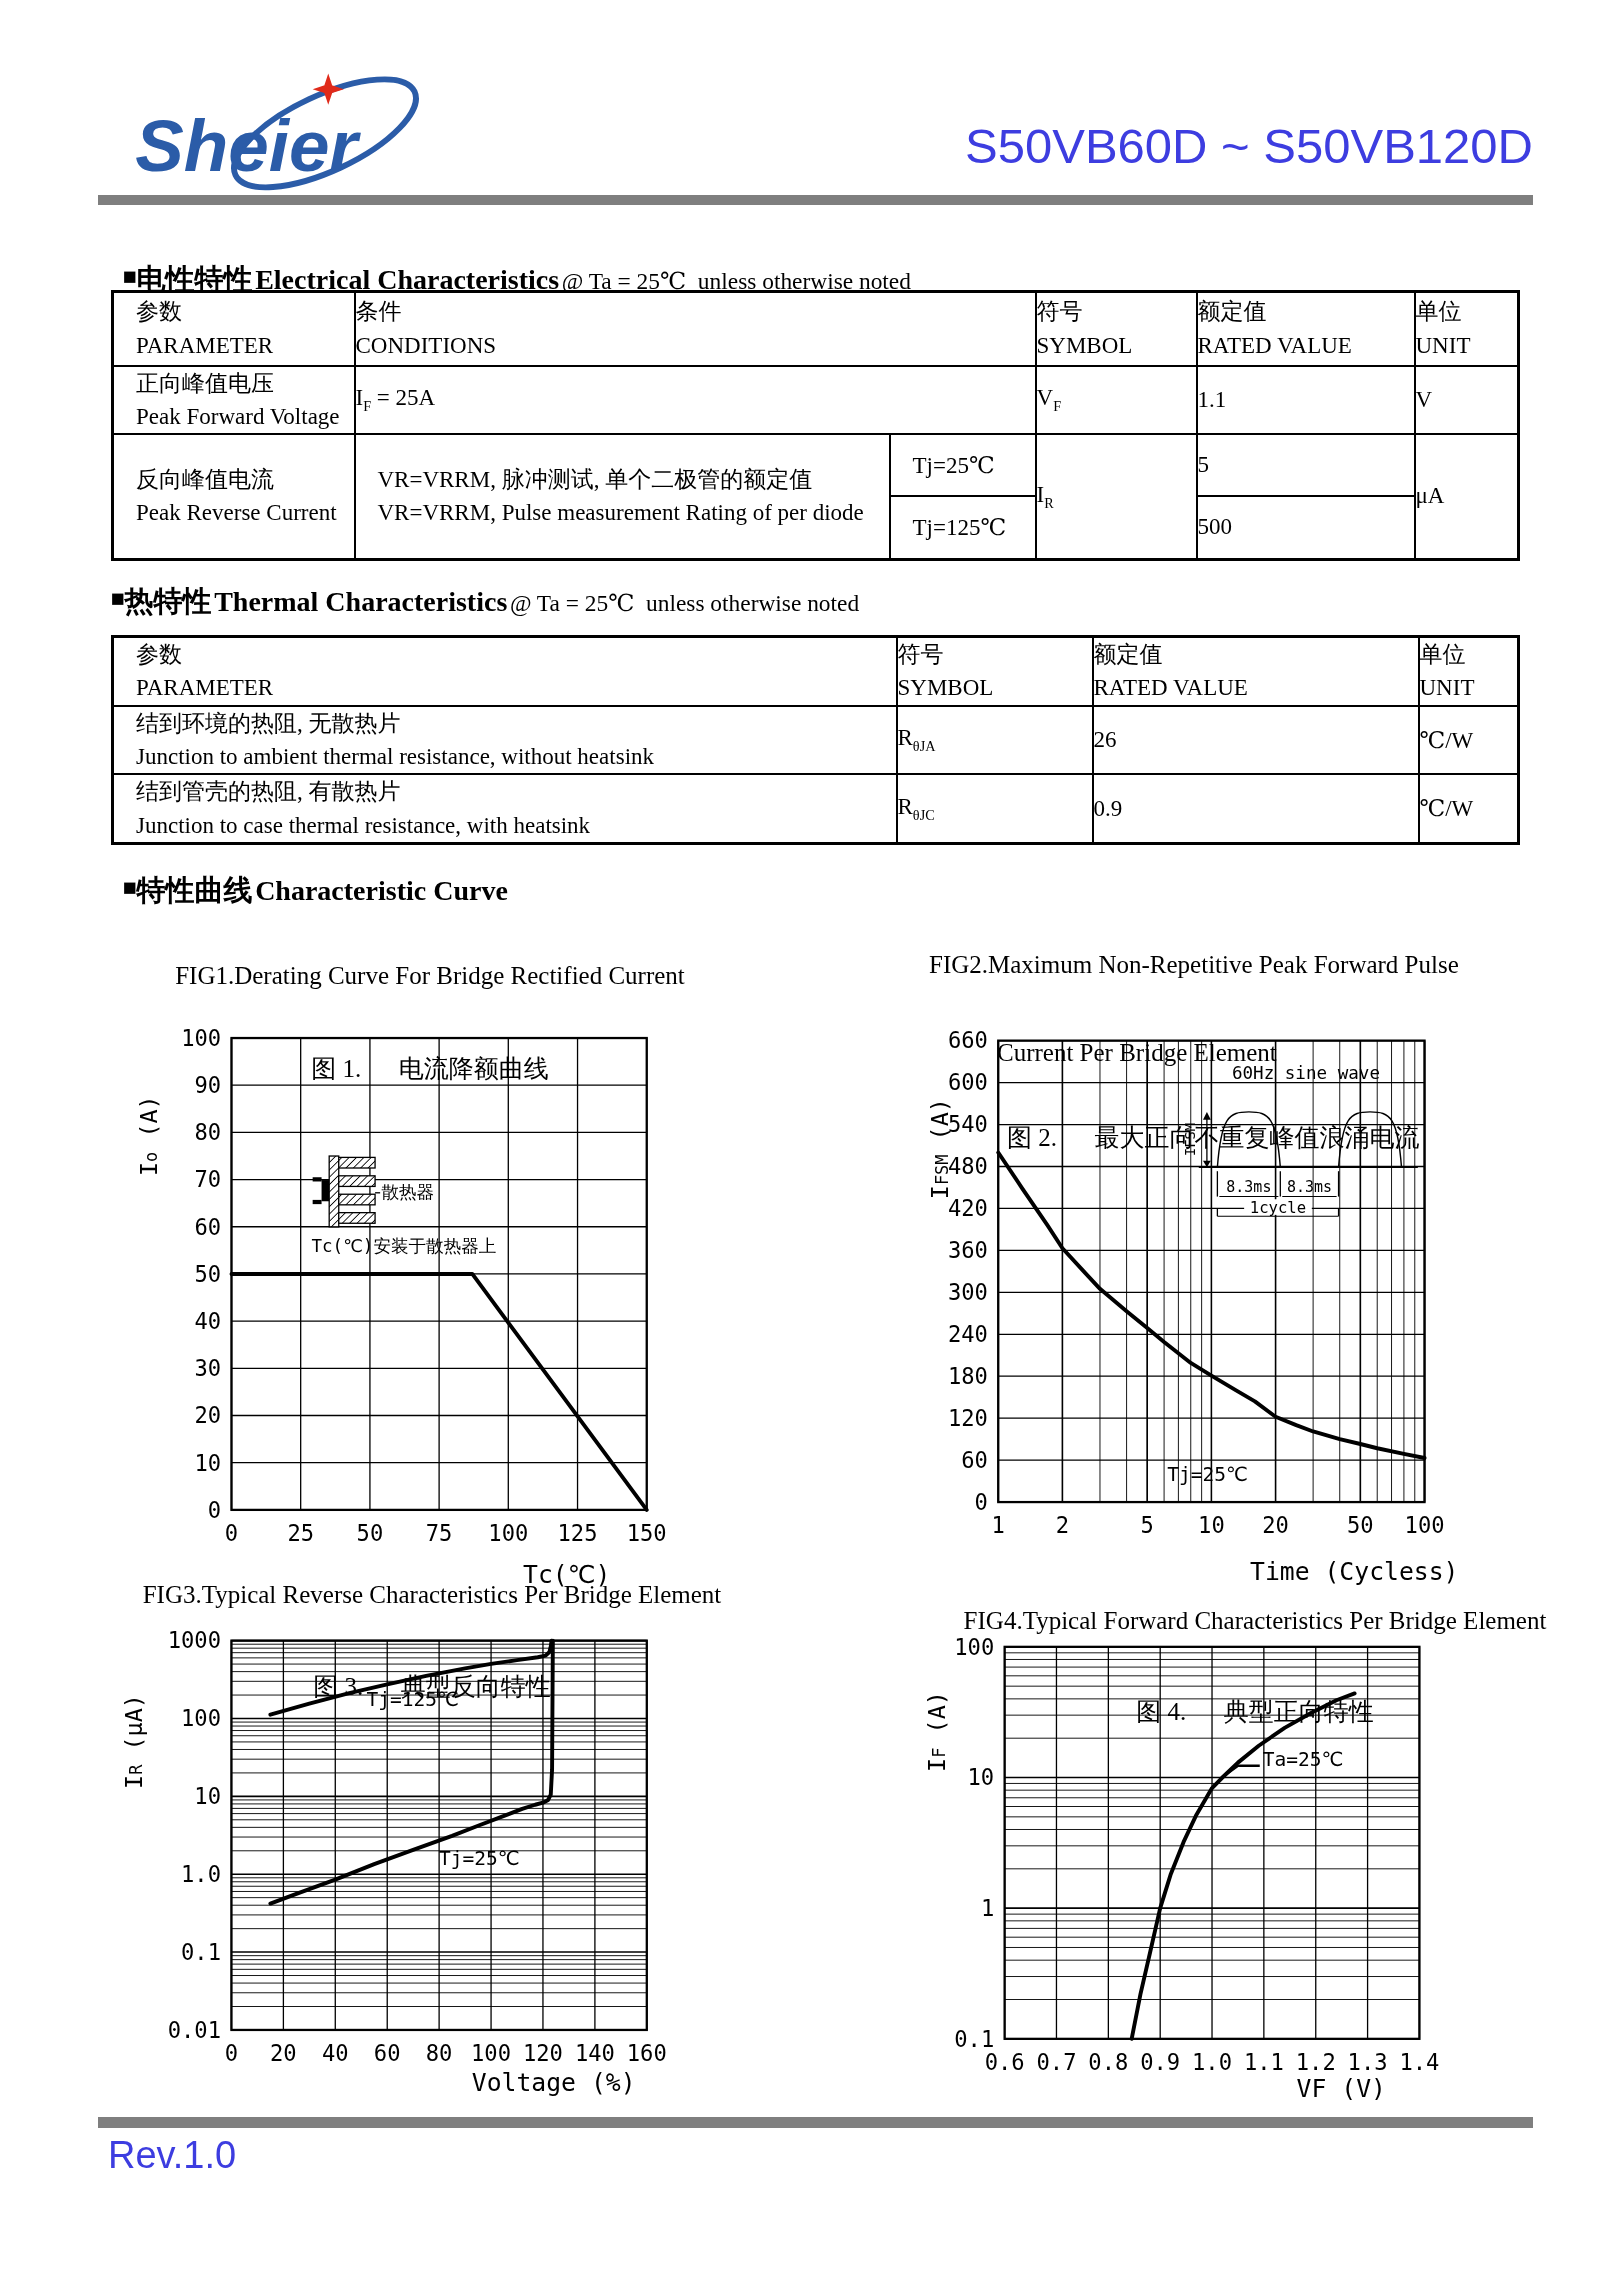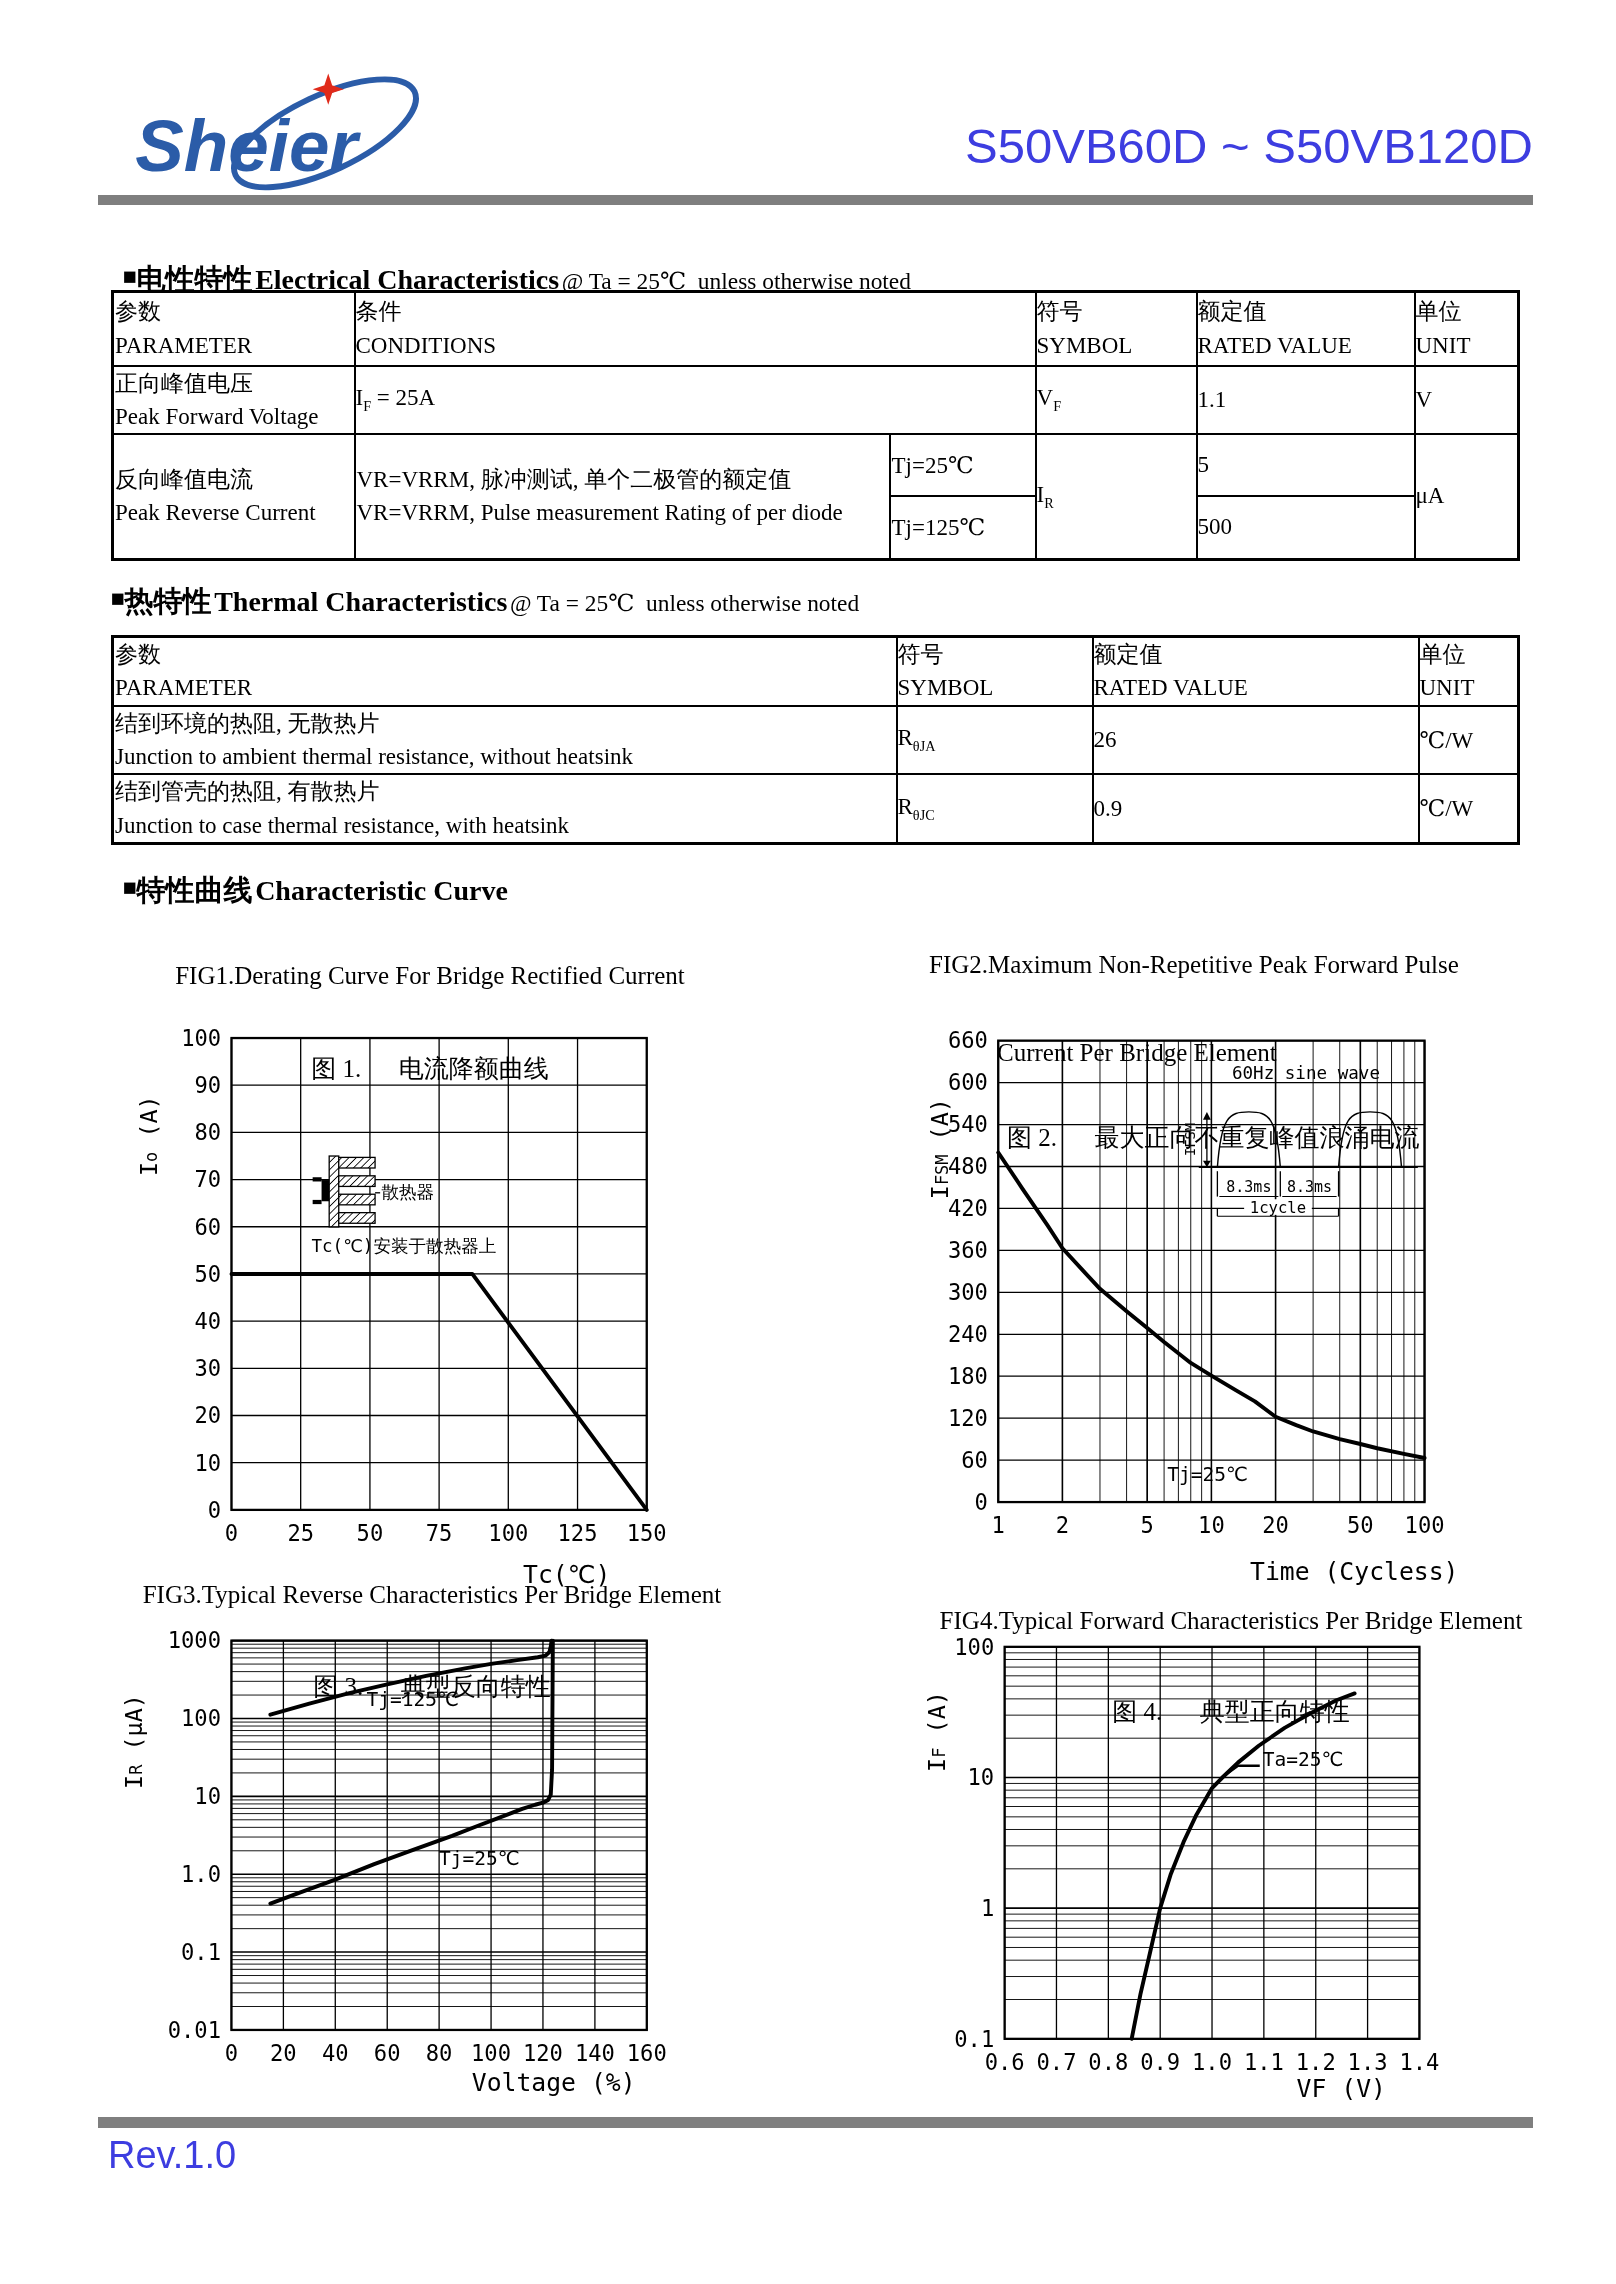--- a/index.html
+++ b/index.html
@@ -11,21 +11,21 @@
          font-size:49px;text-align:right;letter-spacing:0;}
   .sec{position:absolute;white-space:pre;}
   .sec .bullet{font-size:23.4px;vertical-align:5.2px;}
   .sec-zh{font-weight:bold;font-size:29px;}
   .sec-en{font-weight:bold;font-size:28px;}
   .sec-note{font-size:23.4px;}
   .dtable{position:absolute;border-collapse:collapse;table-layout:fixed;
           border:3.3px solid #000;background:#fff;}
   .dtable td{border:2px solid #000;font-size:23px;vertical-align:middle;padding:0;}
   .dtable .c{text-align:left;}
-  .dtable .pl{padding-left:1px;}
+  .dtable .pl{padding-left:22px;}
   .zh,.en{display:block;line-height:1.45;}
   sub{font-size:0.62em;}
   .figtitle{position:absolute;font-size:25px;line-height:1.0;white-space:pre;}
   .figtitle div{margin:0;}
   .tc{text-align:center;}
   .chart{position:absolute;}
   .rev{position:absolute;font-family:"Liberation Sans","DejaVu Sans",sans-serif;font-size:38px;}
 </style>
 </head>
 <body>
@@ -180,21 +180,21 @@
   </div>
   <div class="figtitle" style="left:929px;top:902px;width:677px">
     <div>FIG2.Maximum Non-Repetitive Peak Forward Pulse</div>
     <div style="margin-top:13px;padding-left:68px">Current Per Bridge Element</div>
     <div style="margin-top:10.4px;padding-left:78px">图 2.      最大正向不重复峰值浪涌电流</div>
   </div>
   <div class="figtitle" style="left:113px;top:1532px;width:638px">
     <div class="tc">FIG3.Typical Reverse Characteristics Per Bridge Element</div>
     <div class="tc" style="margin-top:17px">图 3.      典型反向特性</div>
   </div>
-  <div class="figtitle" style="left:881px;top:1558px;width:700px">
+  <div class="figtitle" style="left:905px;top:1558px;width:700px">
     <div class="tc">FIG4.Typical Forward Characteristics Per Bridge Element</div>
     <div class="tc" style="margin-top:15.6px">图 4.      典型正向特性</div>
   </div>
 
   <div class="chart" style="left:111px;top:1012px;width:638px;height:589px"><svg xmlns="http://www.w3.org/2000/svg" width="638" height="589" viewBox="0 0 980 905" font-family="'DejaVu Sans Mono','DejaVu Sans',monospace" fill="#000">
         <line x1="185.0" y1="40.0" x2="185.0" y2="765.0" stroke="#000" stroke-width="2"></line>
         <line x1="291.3" y1="40.0" x2="291.3" y2="765.0" stroke="#000" stroke-width="2"></line>
         <line x1="397.7" y1="40.0" x2="397.7" y2="765.0" stroke="#000" stroke-width="2"></line>
         <line x1="504.0" y1="40.0" x2="504.0" y2="765.0" stroke="#000" stroke-width="2"></line>
         <line x1="610.3" y1="40.0" x2="610.3" y2="765.0" stroke="#000" stroke-width="2"></line>

